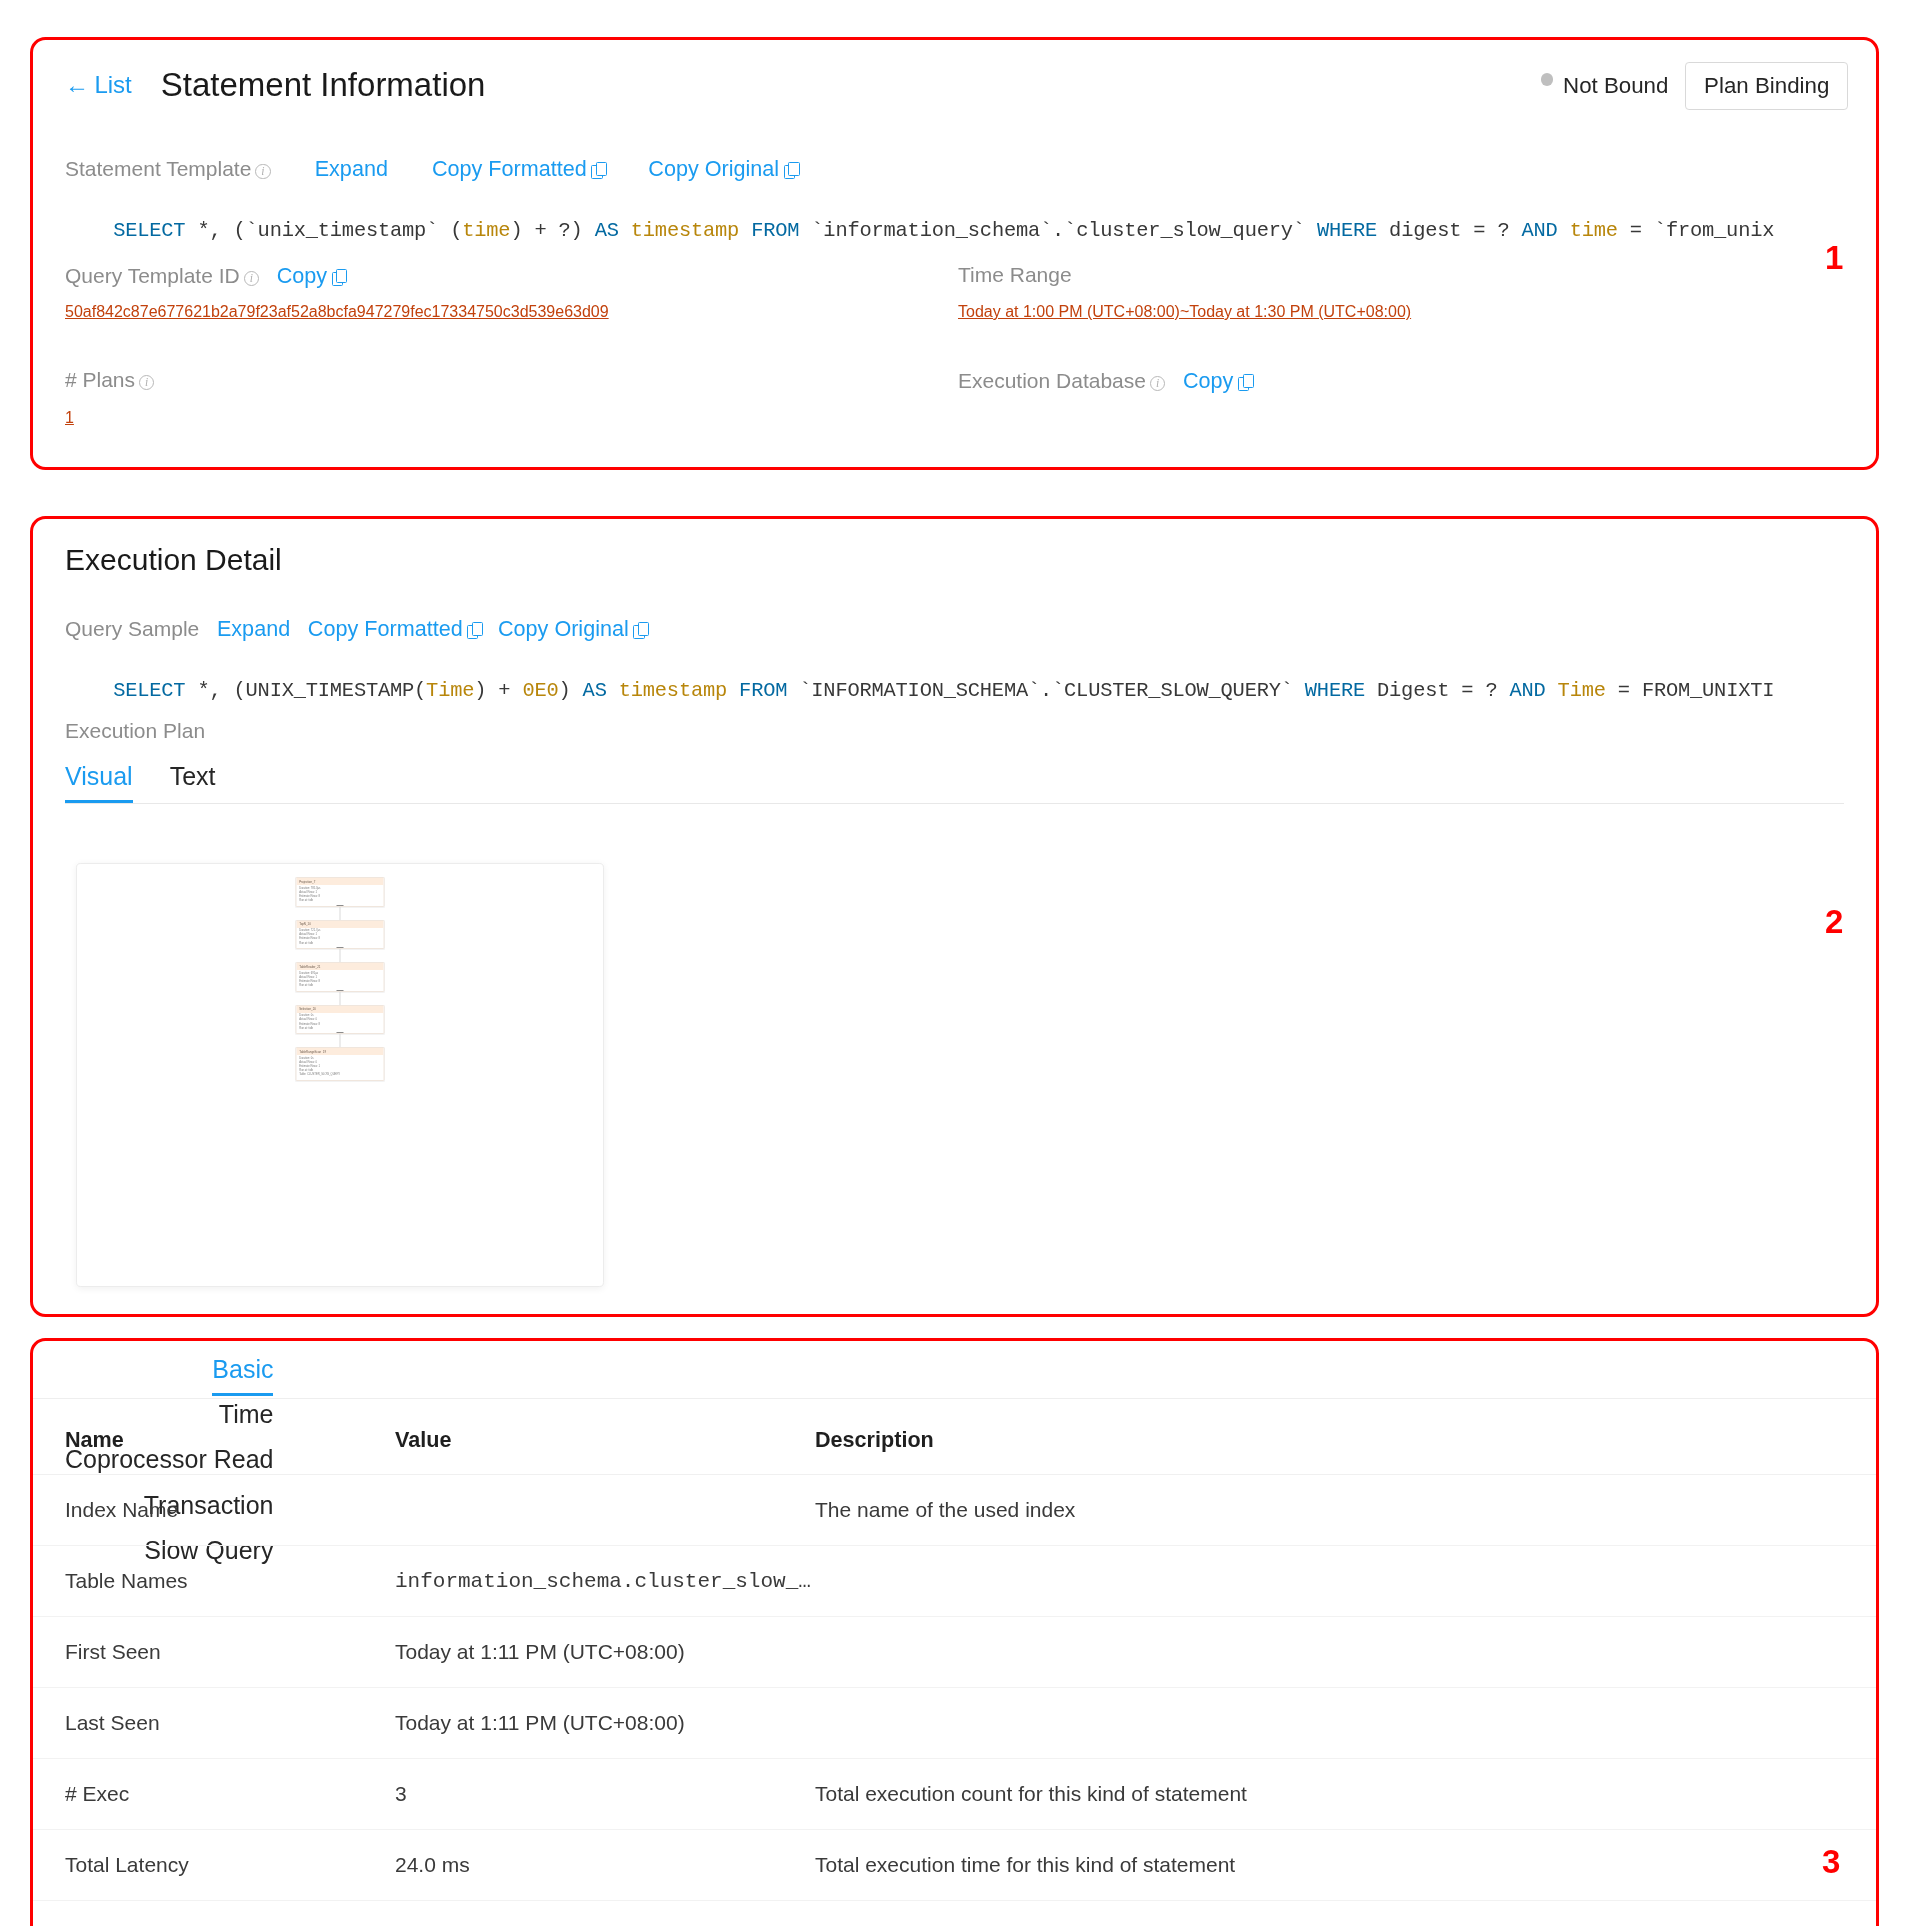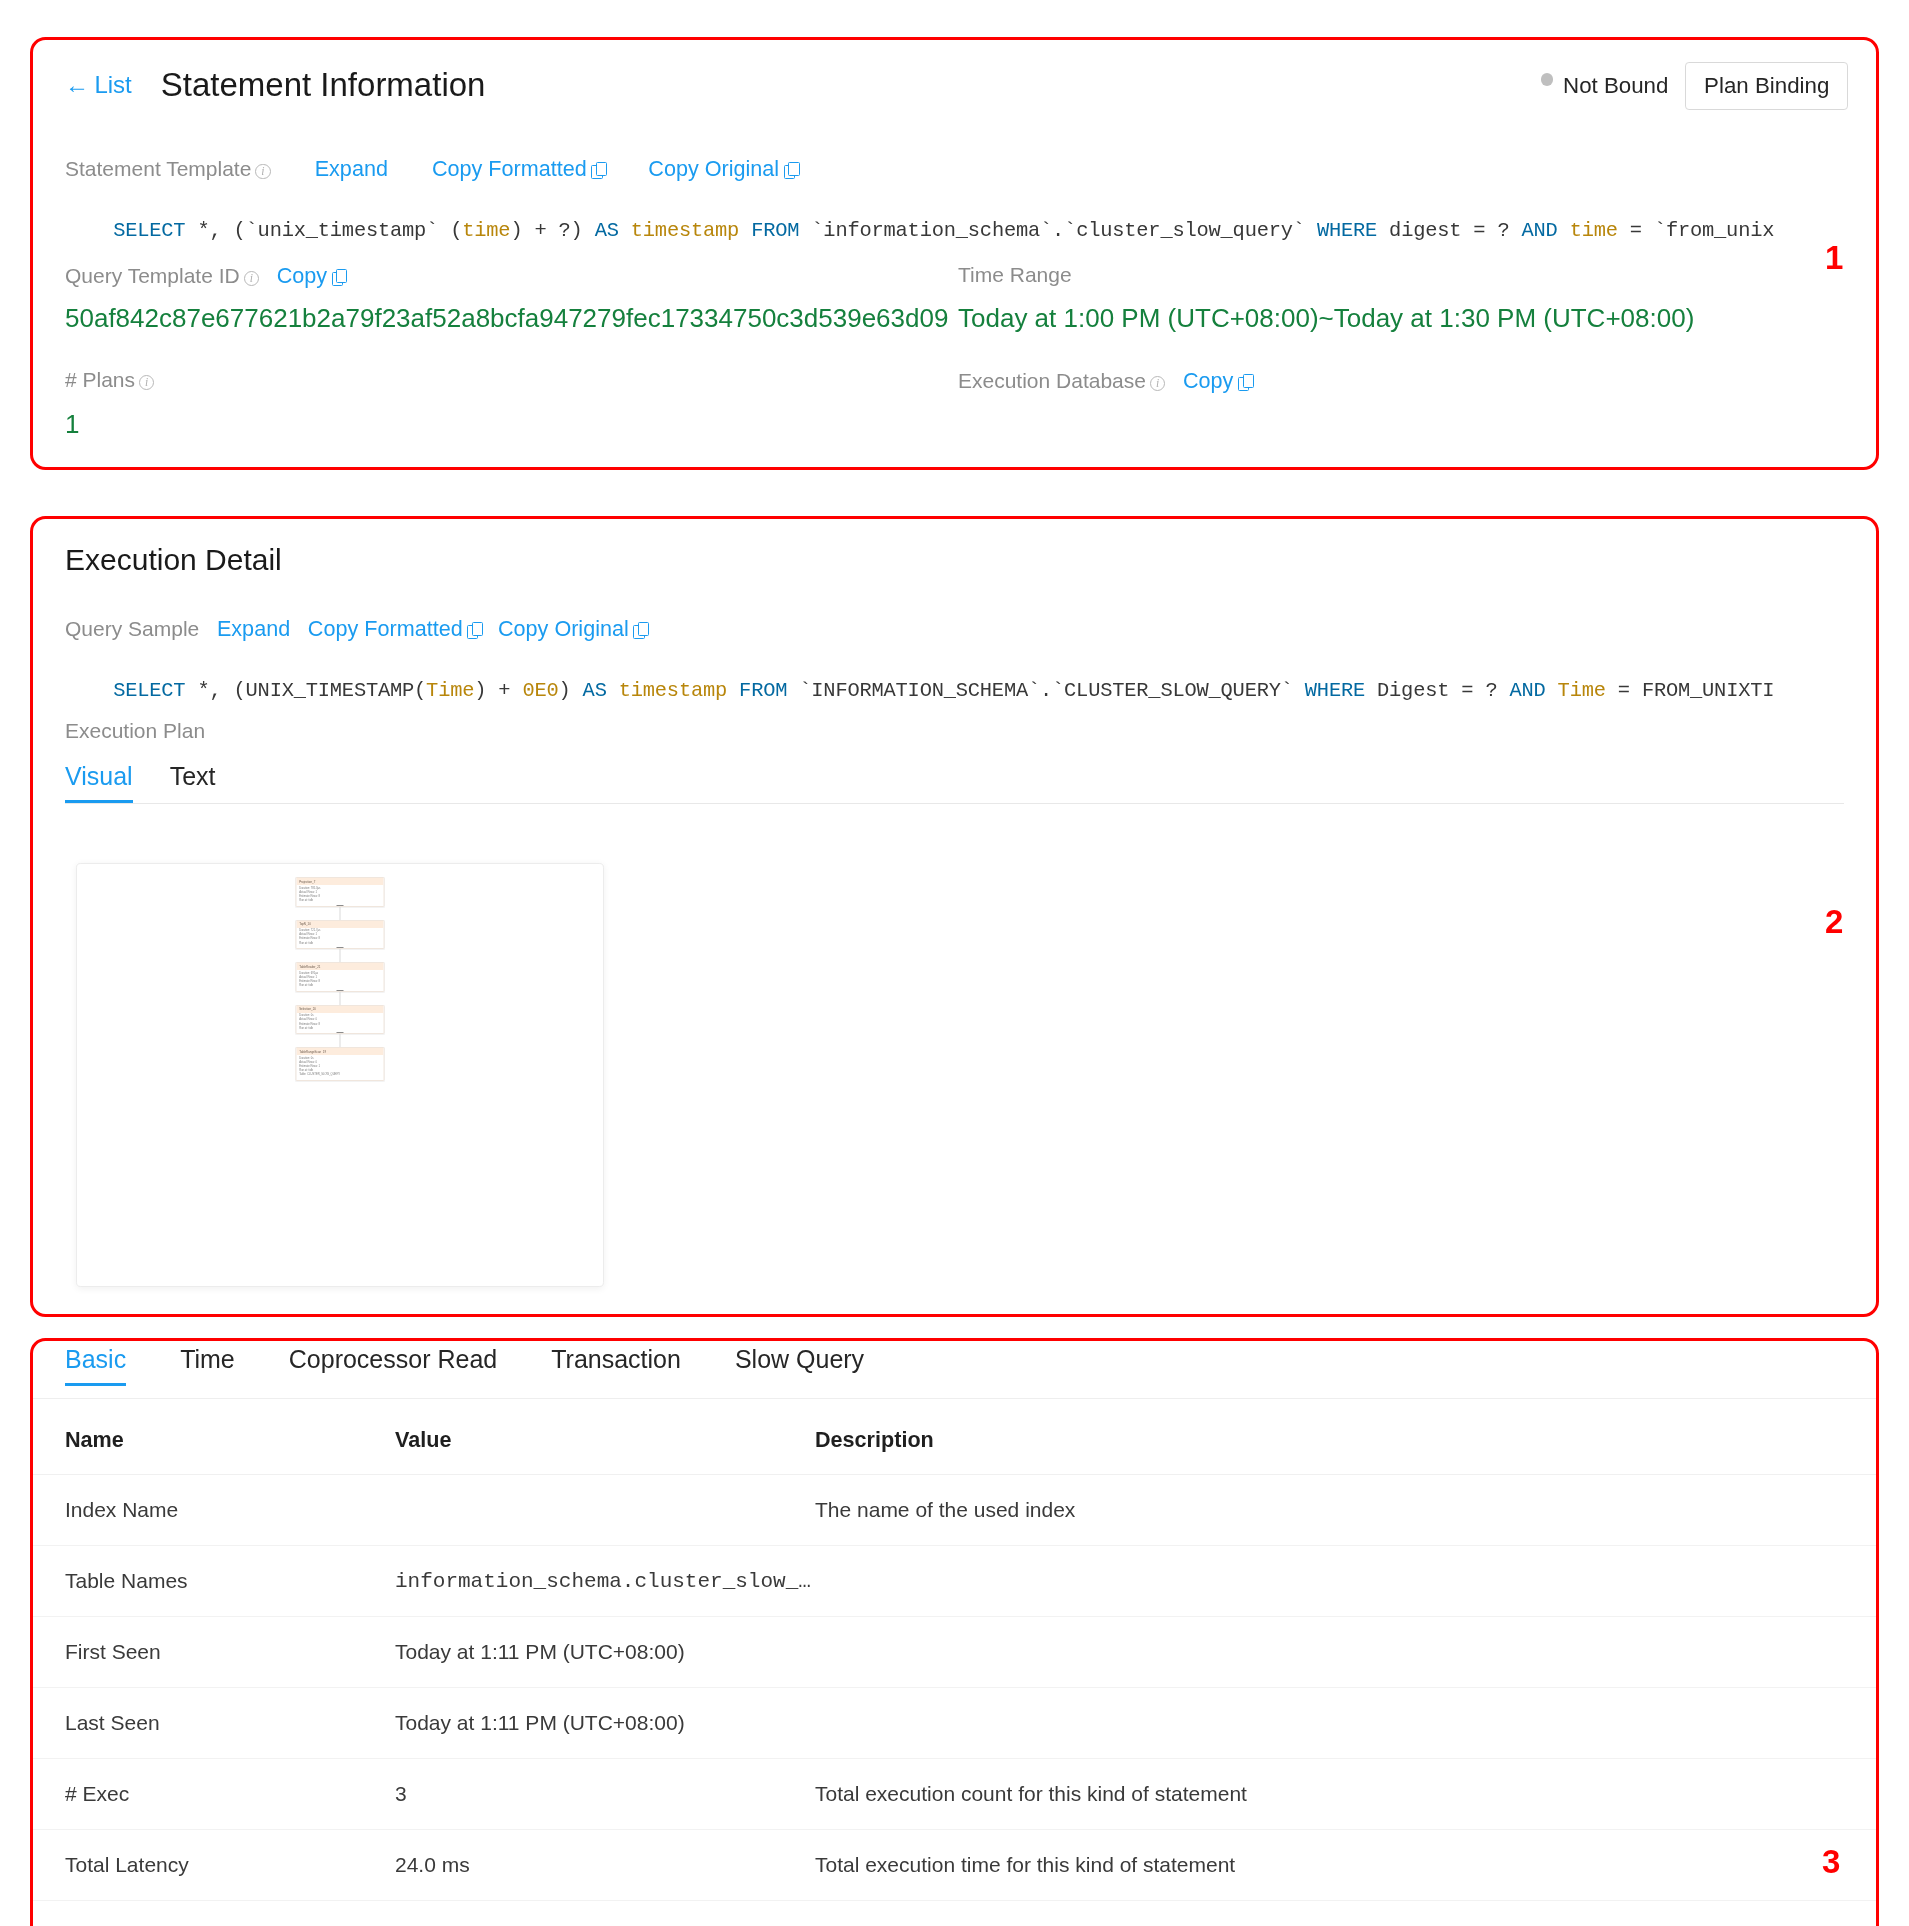--- a/index.html
+++ b/index.html
@@ -25,21 +25,21 @@
   }
   .annot-num {
     position: absolute;
     color: #ff0000;
     font-size: 33px;
     font-weight: 700;
     line-height: 1;
   }
   .link { color: #1a9bf0; cursor: pointer; }
   .lbl { color: #8c8c8c; font-size: 21px; }
-  .val { color: #15803d; font-size: 26px; }
+  .val { color: #c2410c; font-size: 16px; text-decoration: underline; }
 
   .info-icon {
     display: inline-block;
     width: 15.4px; height: 15.4px;
     border: 1.2px solid #b8b8b8;
     border-radius: 50%;
     color: #b0b0b0;
     font-size: 11.6px;
     line-height: 13px;
     text-align: center;
@@ -169,22 +169,22 @@
     content: ""; position: absolute; left: -3.5px; top: -1.9px;
     width: 7.7px; height: 1.2px; background: #8c8c8c;
   }
 
   
   #panel-detail-table {
     left: 30px; top: 1338px;
     width: 1849px; height: 1040px;
   }
   .dt-tabs {
-    position: absolute; left: 32px; top: 4px;
-    display: flex; gap: 18px; align-items: flex-end;
+    position: absolute; left: 32px; top: 14px;
+    display: flex; gap: 4px; align-items: flex-end; flex-direction: column;
   }
   .dt-tabs .tab { margin-right: 36px; }
   .dt-rule { position: absolute; left: 0; right: 0; top: 57px; height: 1.2px; background: #eeeeee; }
 
   table.detail {
     position: absolute;
     left: 0; right: 0; top: 65px;
     width: 100%;
     border-collapse: collapse;
     table-layout: fixed;

